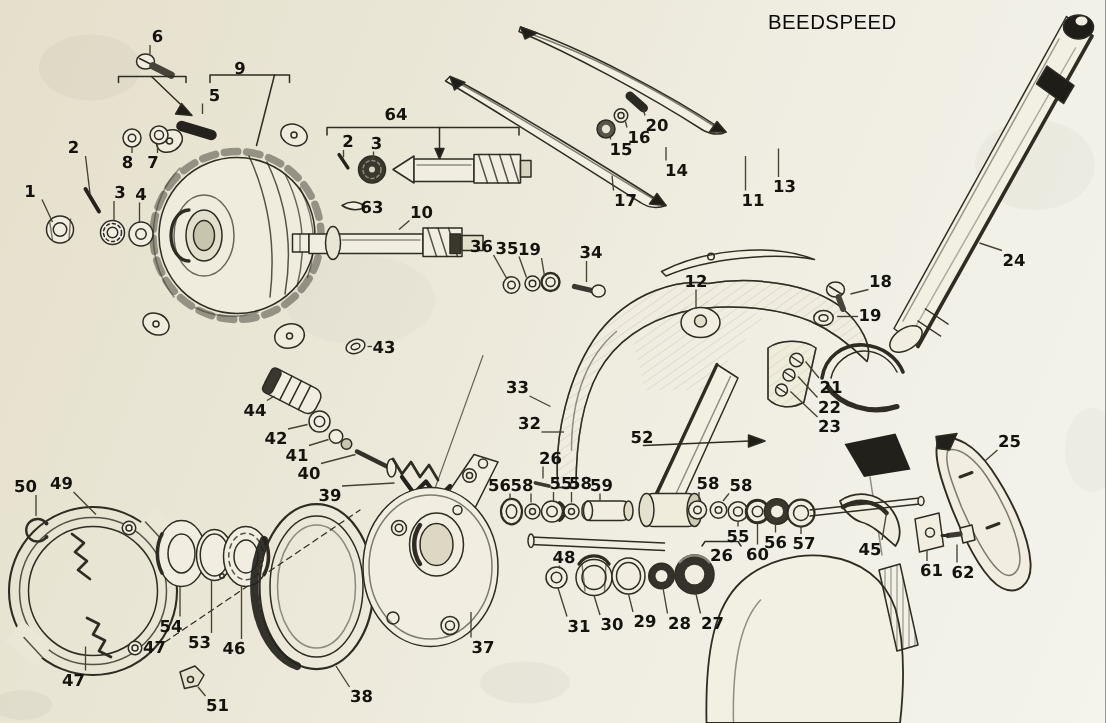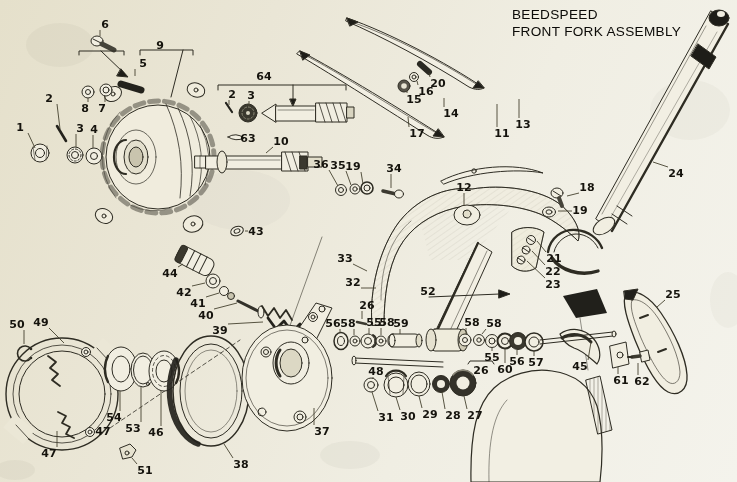--- a/index.html
+++ b/index.html
@@ -524,16 +524,15 @@
         <text x="145" y="474" class="plabel">51</text>
         <line x1="233" y1="458" x2="224" y2="444" class="leader"></line>
         <text x="241" y="468" class="plabel">38</text>
         <line x1="314" y1="425" x2="314" y2="408" class="leader"></line>
         <text x="322" y="435" class="plabel">37</text>
       </g>
   </svg>
 
   <div class="title-block">
     <div>BEEDSPEED</div>
-    <div>FRONT FORK ASSEMBLY</div>
   </div>
 
 </div>
 
 </body></html>

